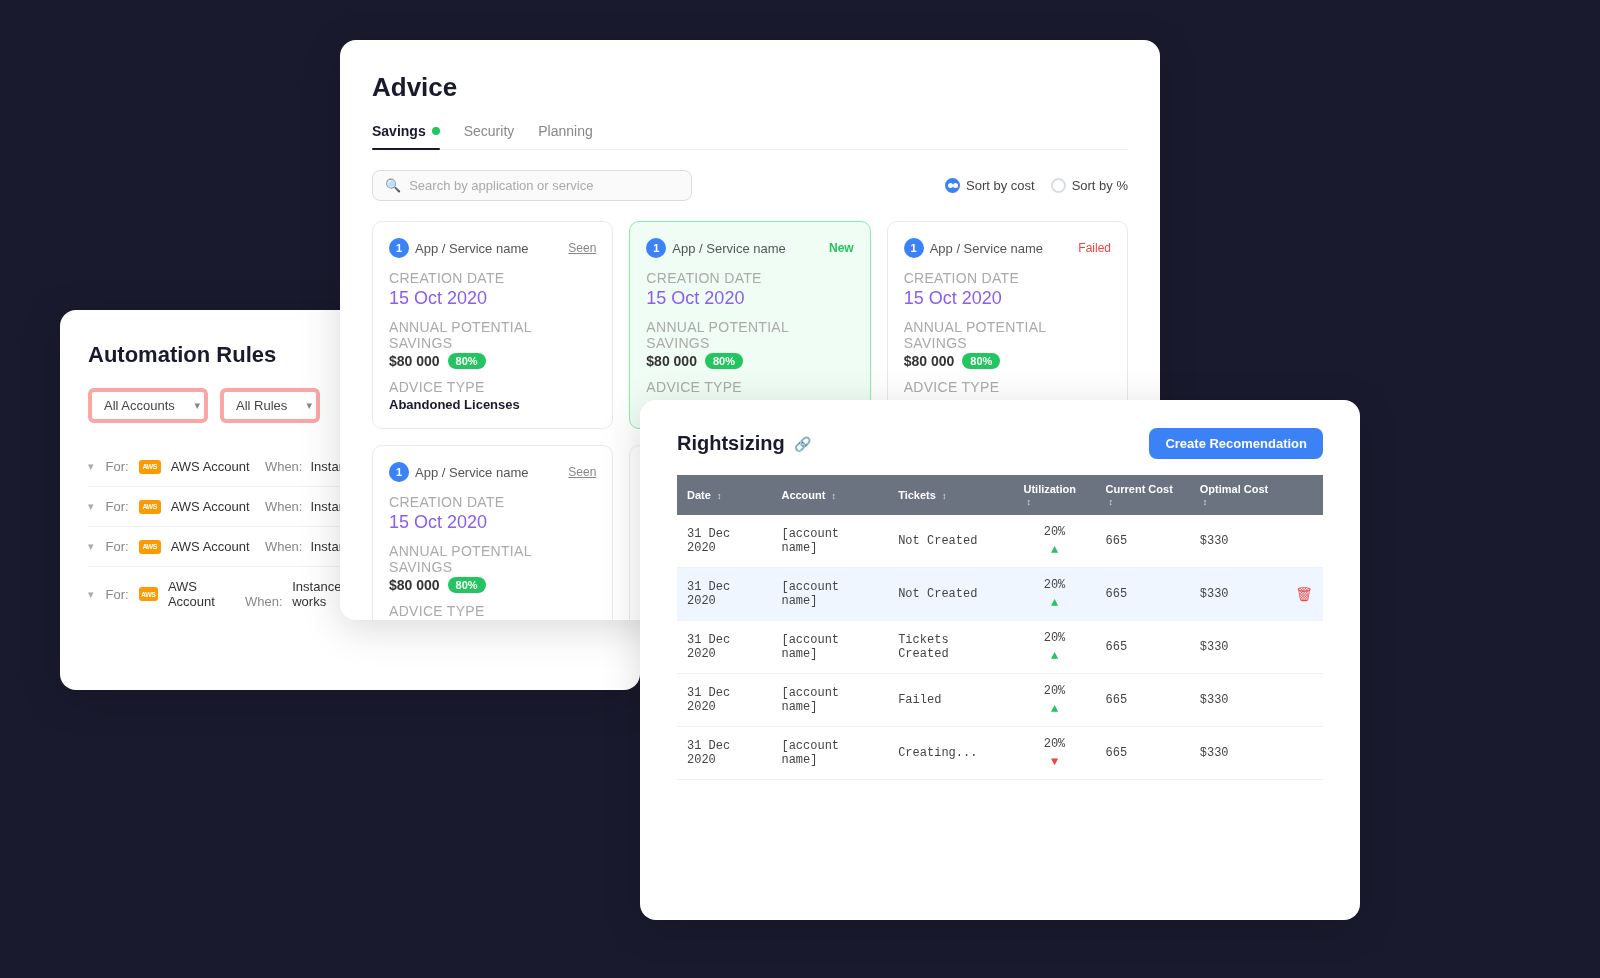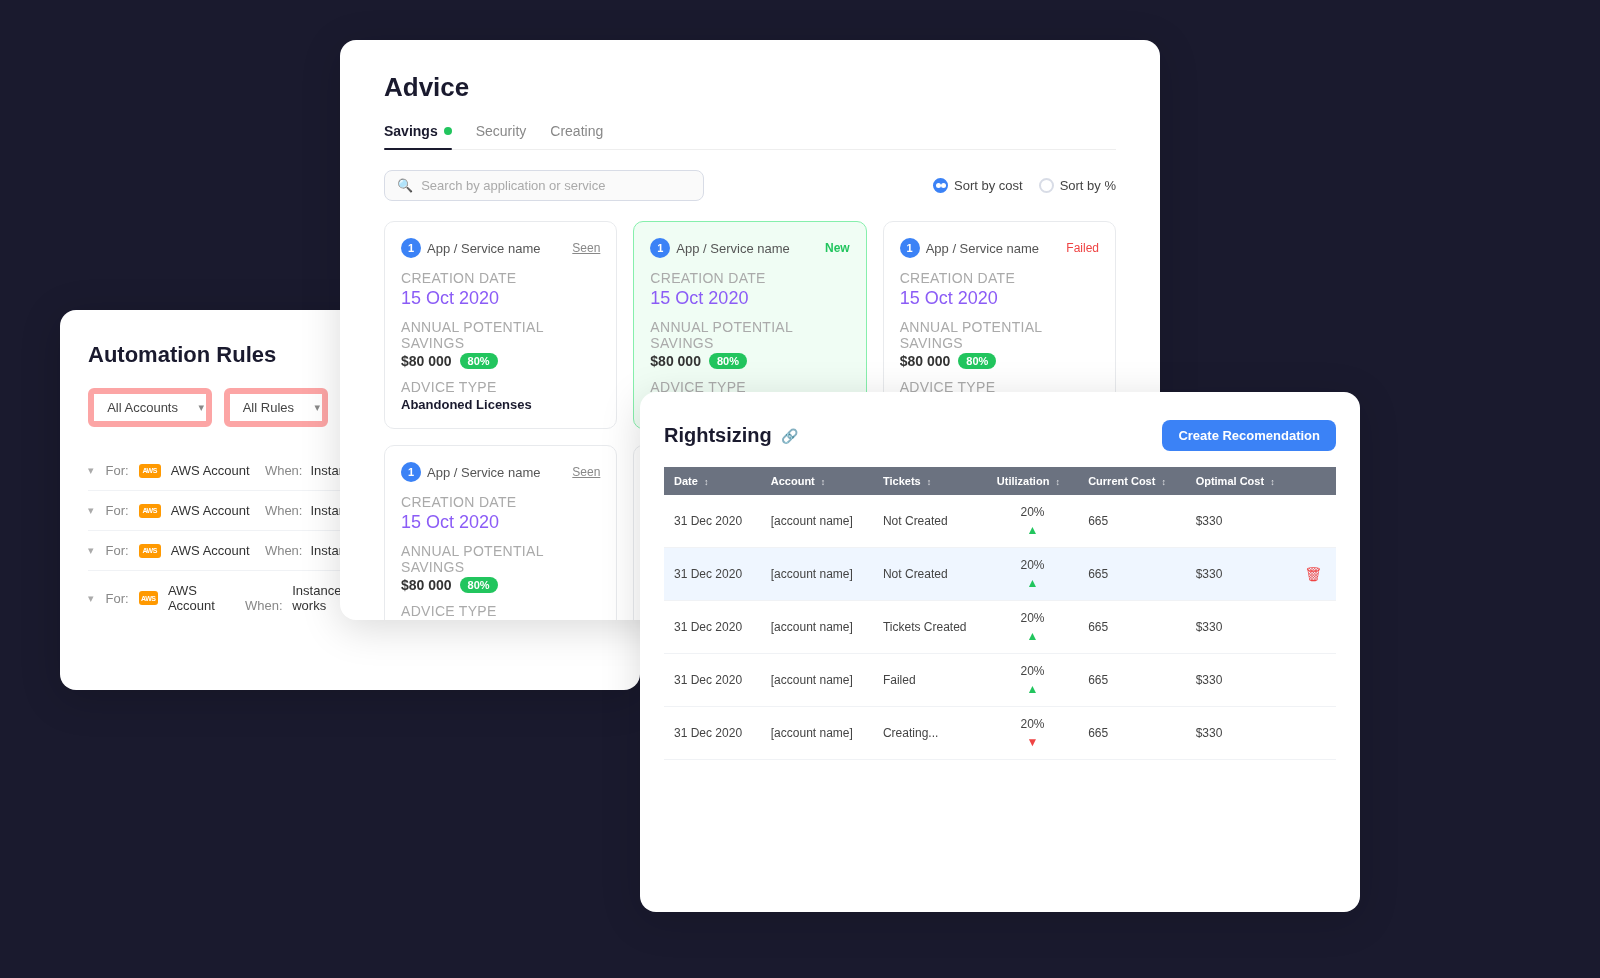--- a/index.html
+++ b/index.html
@@ -30,30 +30,29 @@
       font-weight: 700;
       color: #1a1a2e;
       margin-bottom: 20px;
     }
     .automation-filters {
       display: flex;
       gap: 12px;
       margin-bottom: 24px;
     }
     .filter-select {
-      border: 6px solid #fca5a5;
+      border: 4px solid #fca5a5;
       border-radius: 6px;
       padding: 6px 28px 6px 12px;
       font-size: 13px;
       color: #444;
       background: #fff;
       appearance: none;
       cursor: pointer;
       position: relative;
-      text-align: right;
     }
     .filter-select-wrap {
       position: relative;
       display: inline-flex;
       align-items: center;
     }
     .filter-select-wrap::after {
       content: '▾';
       position: absolute;
       right: 8px;
@@ -101,21 +100,21 @@
     
     .advice-panel {
       position: absolute;
       left: 340px;
       top: 40px;
       width: 820px;
       height: 580px;
       background: #fff;
       border-radius: 16px;
       box-shadow: 0 8px 40px rgba(0,0,0,0.15);
-      padding: 32px 44px 24px;
+      padding: 32px 32px 24px;
       z-index: 2;
       overflow: hidden;
     }
     .advice-title {
       font-size: 26px;
       font-weight: 700;
       color: #1a1a2e;
       margin-bottom: 20px;
     }
     .advice-tabs {
@@ -295,27 +294,27 @@
     .advice-type-value {
       font-size: 13px;
       font-weight: 600;
       color: #1a1a2e;
     }
 
     
     .rightsizing-panel {
       position: absolute;
       left: 640px;
-      top: 392px;
+      top: 400px;
       width: 720px;
       height: 520px;
       background: #fff;
       border-radius: 16px;
       box-shadow: 0 8px 40px rgba(0,0,0,0.15);
-      padding: 28px 24px 20px;
+      padding: 28px 37px 20px;
       z-index: 3;
       overflow: hidden;
     }
     .rightsizing-header {
       display: flex;
       align-items: center;
       justify-content: space-between;
       margin-bottom: 16px;
     }
     .rightsizing-title-wrap {
@@ -362,20 +361,21 @@
       color: #fff;
       text-align: left;
     }
     .rs-table th .sort-arrow {
       font-size: 9px;
       margin-left: 3px;
       opacity: 0.8;
     }
     .rs-table tbody tr {
       border-bottom: 1px solid #f0f2f5;
+      font-family: Liberation Mono, monospace;
     }
     .rs-table tbody tr.highlighted-row {
       background: #eff6ff;
     }
     .rs-table td {
       padding: 10px 10px;
       font-size: 12px;
       color: #444;
     }
     .td-not-created { color: #aaa; }
@@ -457,21 +457,21 @@
   <div class="advice-title">Advice</div>
   <div class="advice-tabs">
     <div class="advice-tab active">
       <span>Savings</span>
       <span class="tab-dot"></span>
     </div>
     <div class="advice-tab">
       <span>Security</span>
     </div>
     <div class="advice-tab">
-      <span>Creating</span>
+      <span>Planning</span>
     </div>
   </div>
   <div class="advice-toolbar">
     <div class="search-box">
       <span class="search-icon">🔍</span>
       <span>Search by application or service</span>
     </div>
     <div class="sort-options">
       <div class="sort-option">
         <div class="radio-circle selected">

